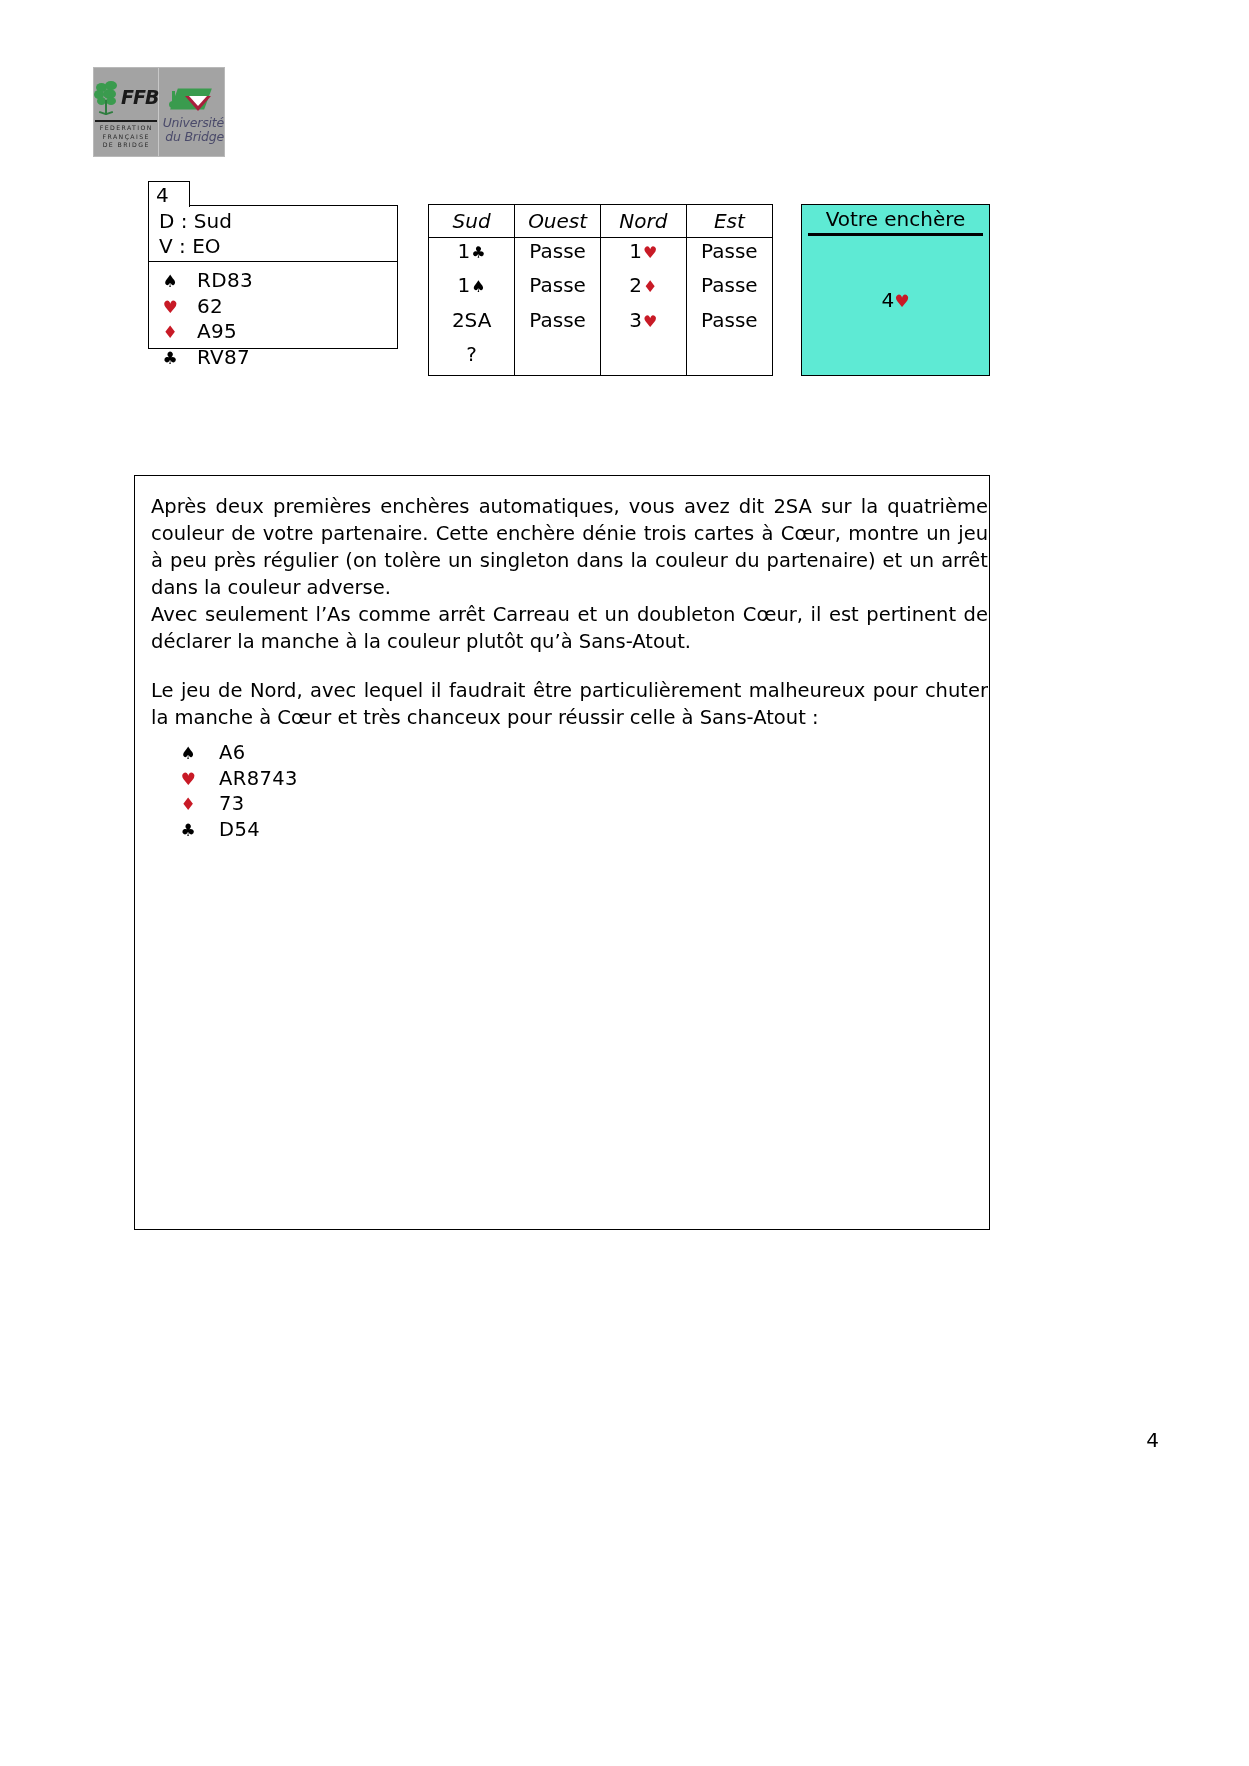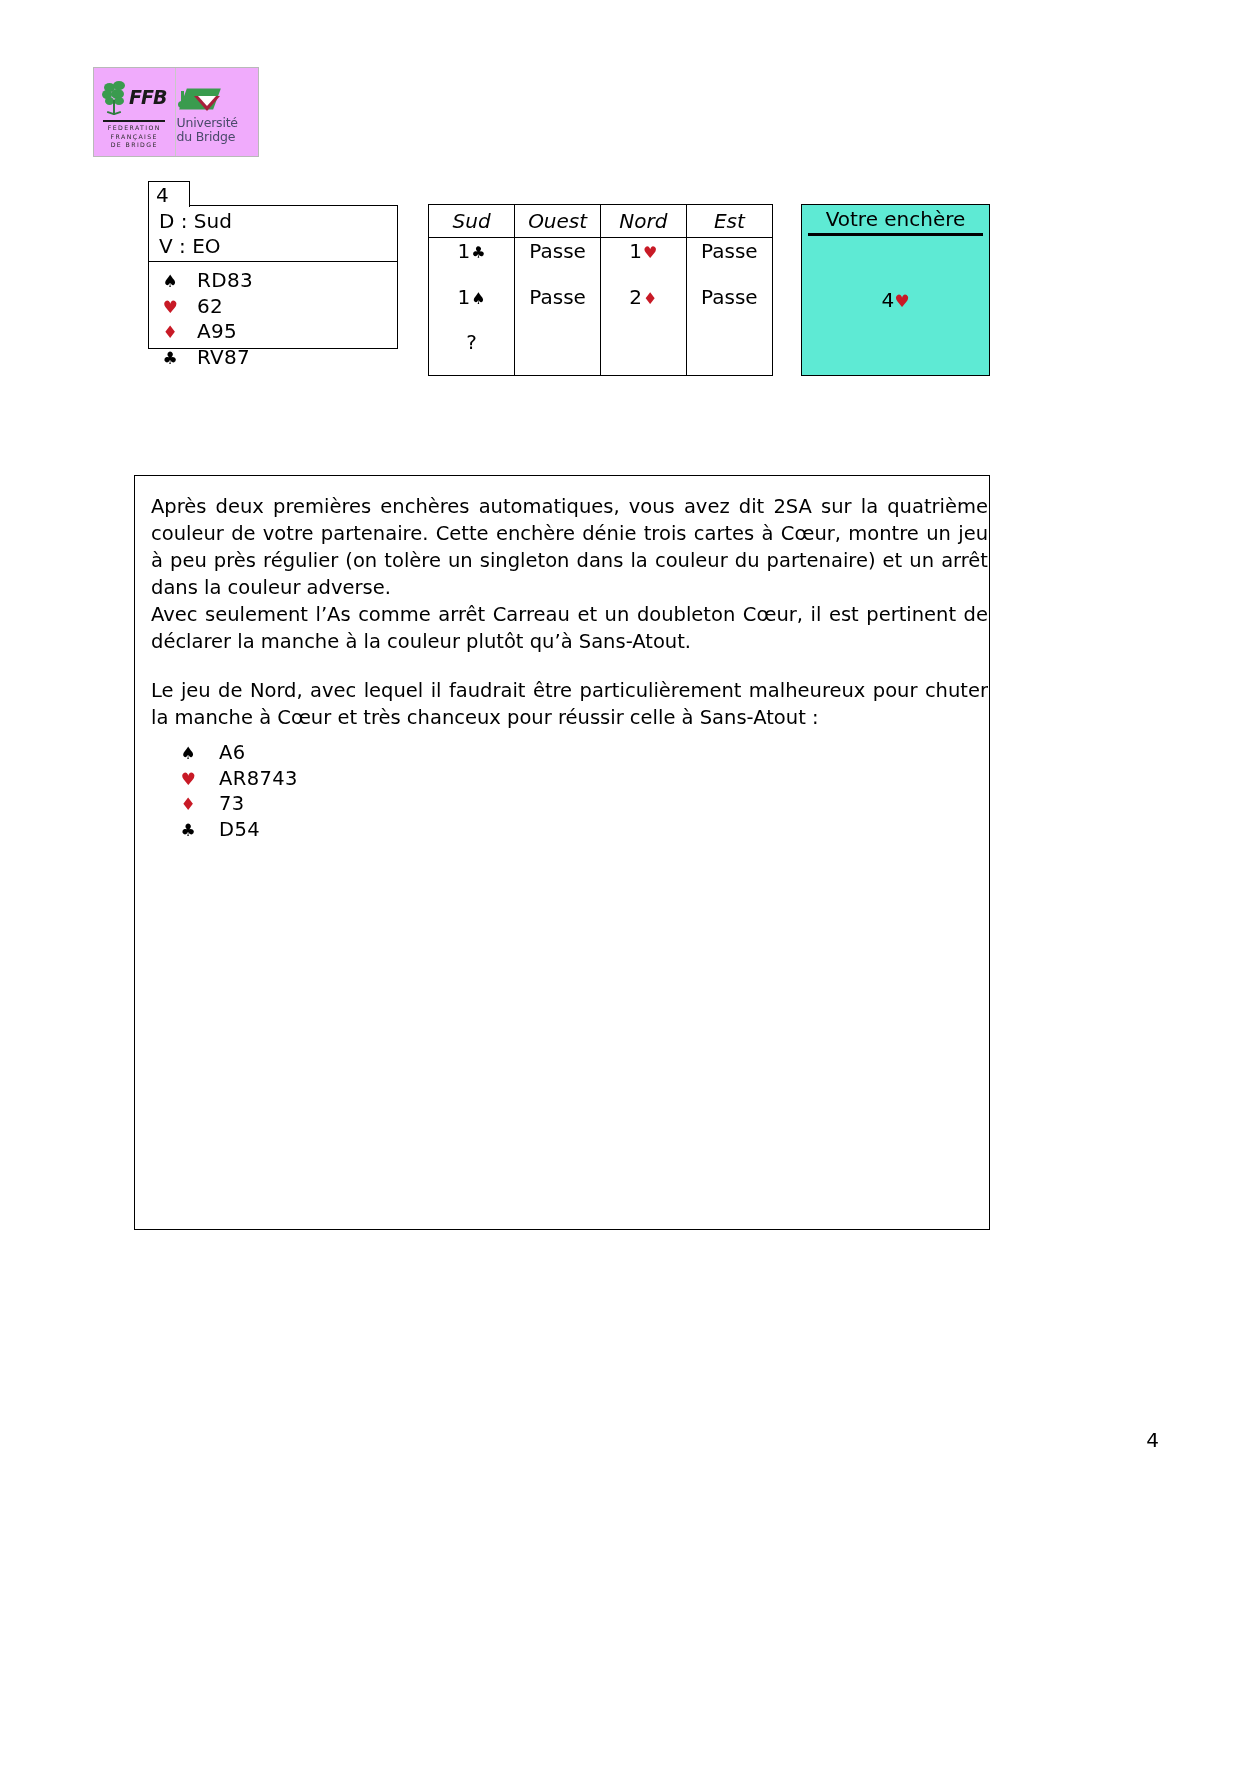--- a/index.html
+++ b/index.html
@@ -14,43 +14,44 @@
     font-family: "DejaVu Sans", sans-serif;
     color: #000000;
     overflow: hidden;
   }
 
   
   #logo-bar {
     position: absolute;
     left: 93px;
     top: 67px;
-    width: 166px;
+    width: 132px;
     height: 90px;
     border: 1px solid #b9b9b9;
     box-sizing: border-box;
     display: flex;
-    background: #f0abfc;
+    background: #a3a3a3;
   }
   .logo-half {
     display: flex;
     flex-direction: column;
     align-items: center;
     justify-content: center;
     box-sizing: border-box;
   }
   #logo-ffb {
     width: 82px;
     border-right: 1px solid #c8c8c8;
     padding-top: 4px;
   }
   #logo-univ {
     width: 83px;
-    align-items: flex-start;
+    align-items: flex-end;
     padding-left: 1px;
+    font-style: italic;
   }
   .ffb-top {
     display: flex;
     align-items: center;
     justify-content: center;
     gap: 1px;
     height: 40px;
   }
   .ffb-tree {
     position: relative;
@@ -400,20 +401,26 @@
         <td><span class="bid"><span>1</span><span class="sym red">♥</span></span></td>
         <td><span class="bid"><span>Passe</span></span></td>
       </tr>
       <tr>
         <td><span class="bid"><span>1</span><span class="sym black">♠</span></span></td>
         <td><span class="bid"><span>Passe</span></span></td>
         <td><span class="bid"><span>2</span><span class="sym red">♦</span></span></td>
         <td><span class="bid"><span>Passe</span></span></td>
       </tr>
       <tr>
+        <td><span class="bid"><span>2SA</span></span></td>
+        <td><span class="bid"><span>Passe</span></span></td>
+        <td><span class="bid"><span>3</span><span class="sym red">♥</span></span></td>
+        <td><span class="bid"><span>Passe</span></span></td>
+      </tr>
+      <tr>
         <td><span class="bid"><span>?</span></span></td>
         <td></td>
         <td></td>
         <td></td>
       </tr>
     </tbody>
   </table>
 </div>
 
 <div id="answer-box">

